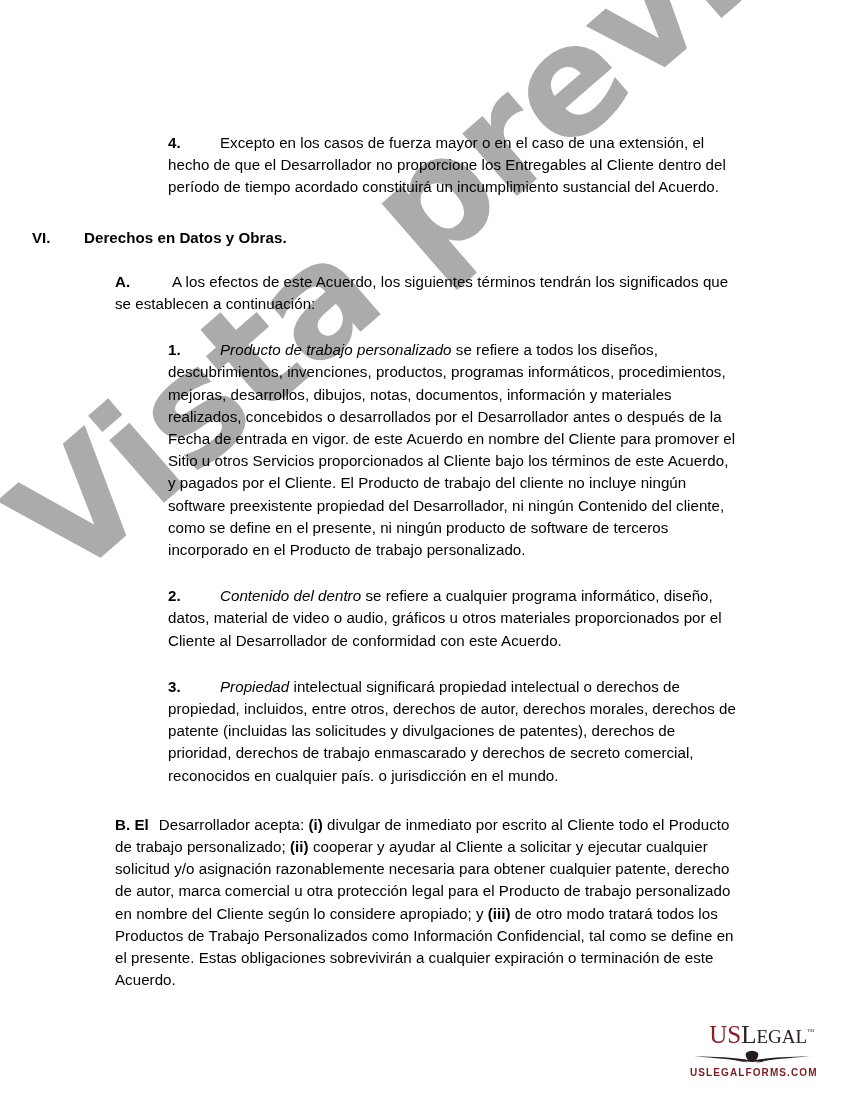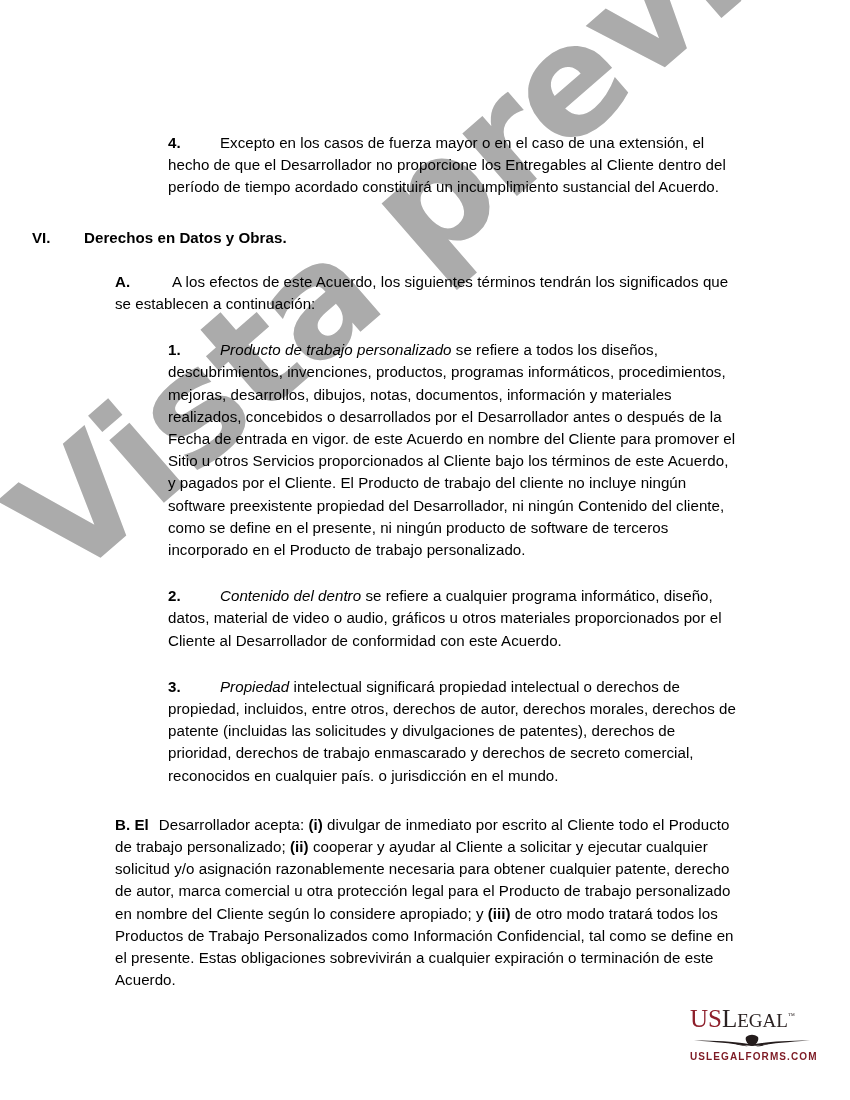--- a/index.html
+++ b/index.html
@@ -120,24 +120,24 @@
     font-style: italic;
   }
   b.rom {
     font-weight: 700;
   }
 
   
   .footer-logo {
     position: absolute;
     right: 36px;
-    bottom: 38px;
+    bottom: 22px;
     z-index: 3;
     width: 124px;
-    text-align: left;
+    text-align: right;
   }
   .logo-word {
     font-family: "Liberation Serif", serif;
     font-size: 25px;
     line-height: 26px;
     letter-spacing: 0px;
     white-space: nowrap;
     display: block;
   }
   .logo-us {

